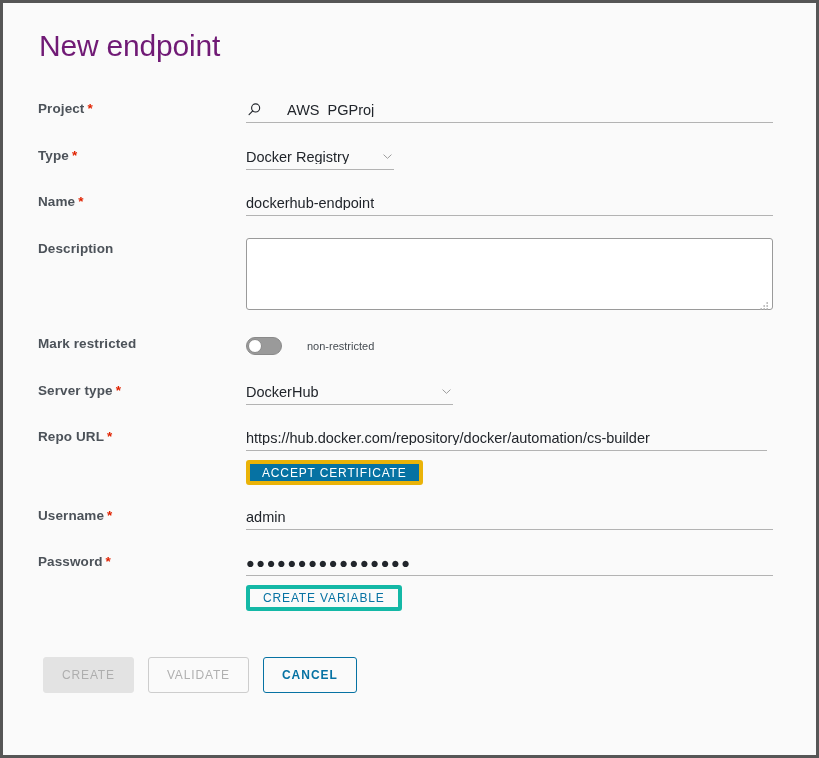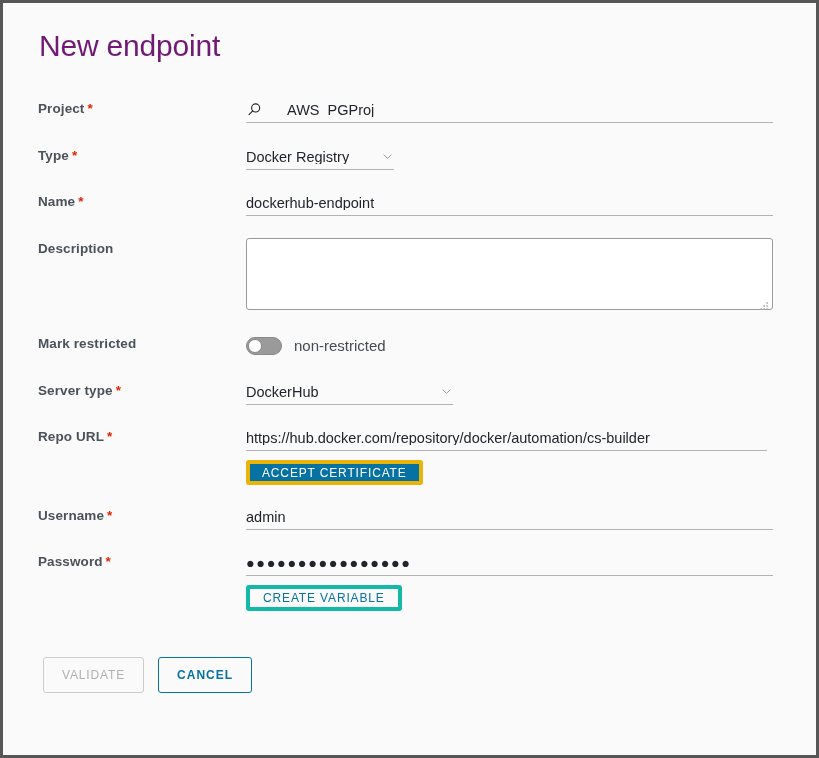--- a/index.html
+++ b/index.html
@@ -142,22 +142,22 @@
   }
   .switch .knob {
     position: absolute;
     left: 1px; top: 1px;
     width: 14px; height: 14px;
     border-radius: 50%;
     background: #fff;
     border: 1px solid #8a8a8a;
   }
   .switch-label {
-    margin-left: 12px;
-    font-size: 15px;
+    margin-left: 25px;
+    font-size: 11px;
     color: #454b51;
   }
 
   
   .btn {
     display: inline-flex;
     align-items: center;
     justify-content: center;
     font-family: "Liberation Sans", sans-serif;
     font-size: 12px;
@@ -379,18 +379,19 @@
         <div class="uline full">
           <span class="val pwd-dots">●●●●●●●●●●●●●●●●</span>
         </div>
         <div class="sub-btn-wrap">
           <button class="btn btn-outline">CREATE VARIABLE</button>
         </div>
       </div>
     </div>
 
     <div class="actions">
+      <button class="btn btn-disabled-solid">CREATE</button>
       <button class="btn btn-disabled-outline">VALIDATE</button>
       <button class="btn btn-cancel">CANCEL</button>
     </div>
 
   </div>
 </div>
 
 </body></html>

